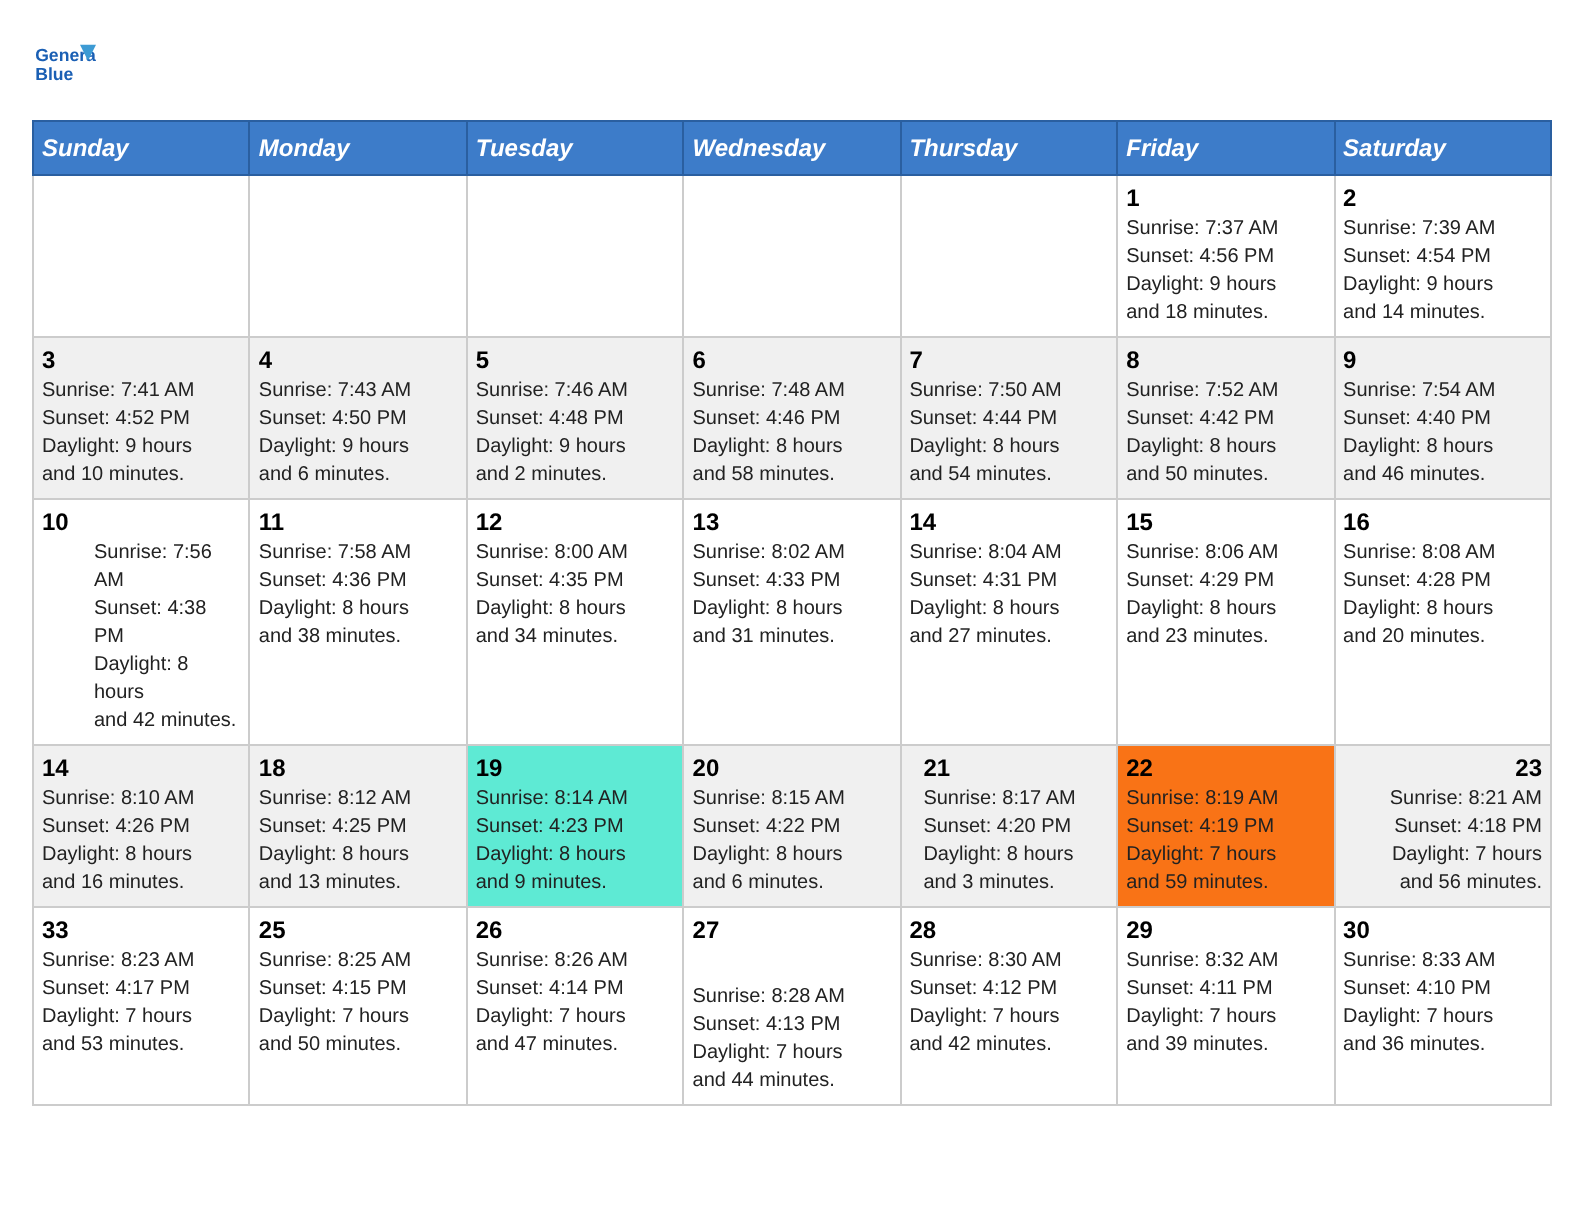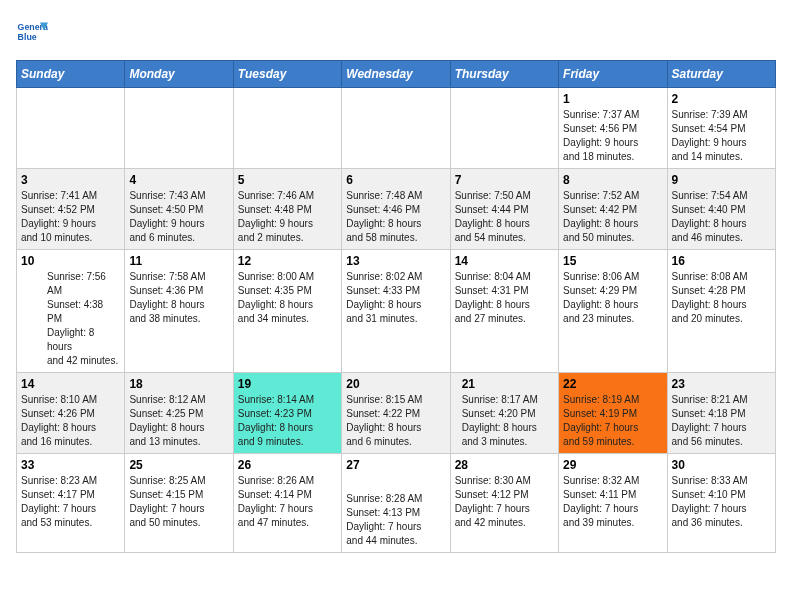--- a/index.html
+++ b/index.html
@@ -271,21 +271,21 @@
 Daylight: 8 hours
 and 3 minutes.</div>
         </td>
         <td style="background: #f97316;">
           <div class="day-number">22</div>
           <div class="day-info" style="white-space: pre-line;">Sunrise: 8:19 AM
 Sunset: 4:19 PM
 Daylight: 7 hours
 and 59 minutes.</div>
         </td>
-        <td style="background: rgb(240, 240, 240);">
+        <td style="background: rgb(240, 240, 240); text-align: right;">
           <div class="day-number">23</div>
           <div class="day-info" style="white-space: pre-line;">Sunrise: 8:21 AM
 Sunset: 4:18 PM
 Daylight: 7 hours
 and 56 minutes.</div>
         </td>
       </tr>
       <tr>
         <td>
           <div class="day-number">33</div>

